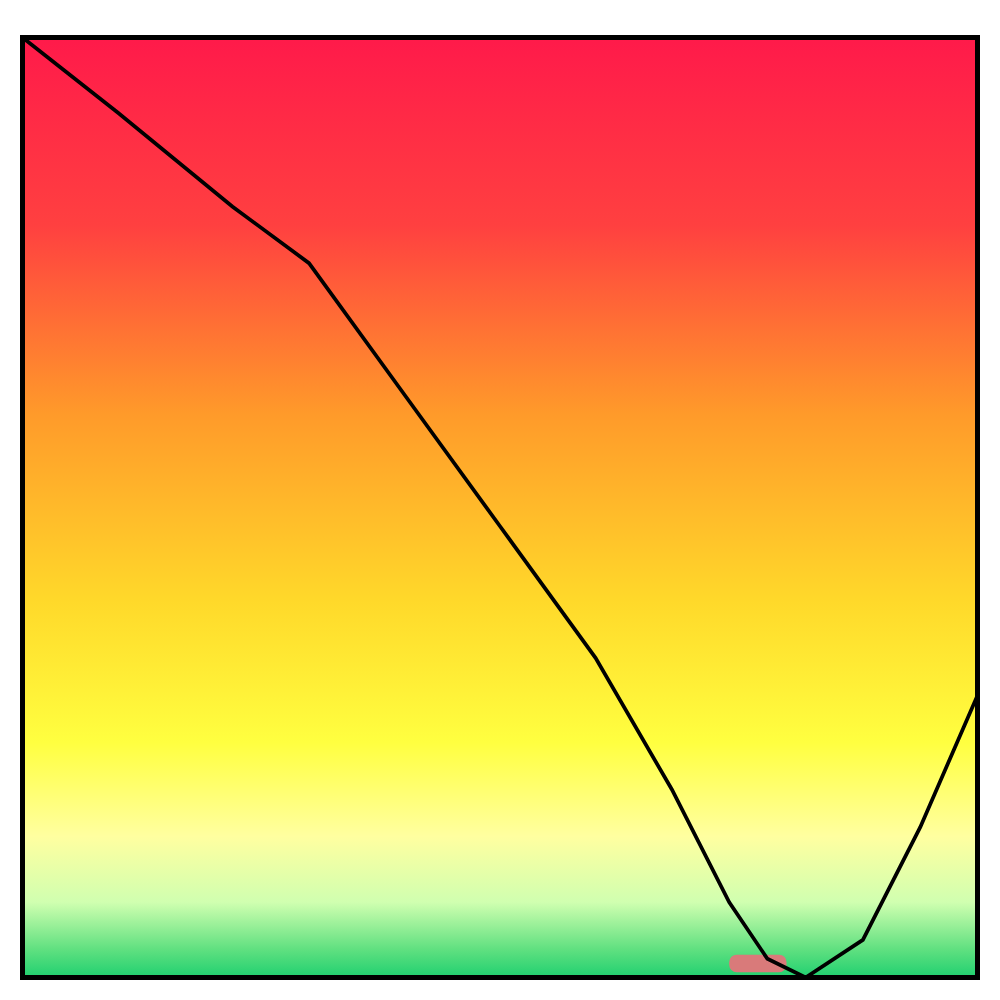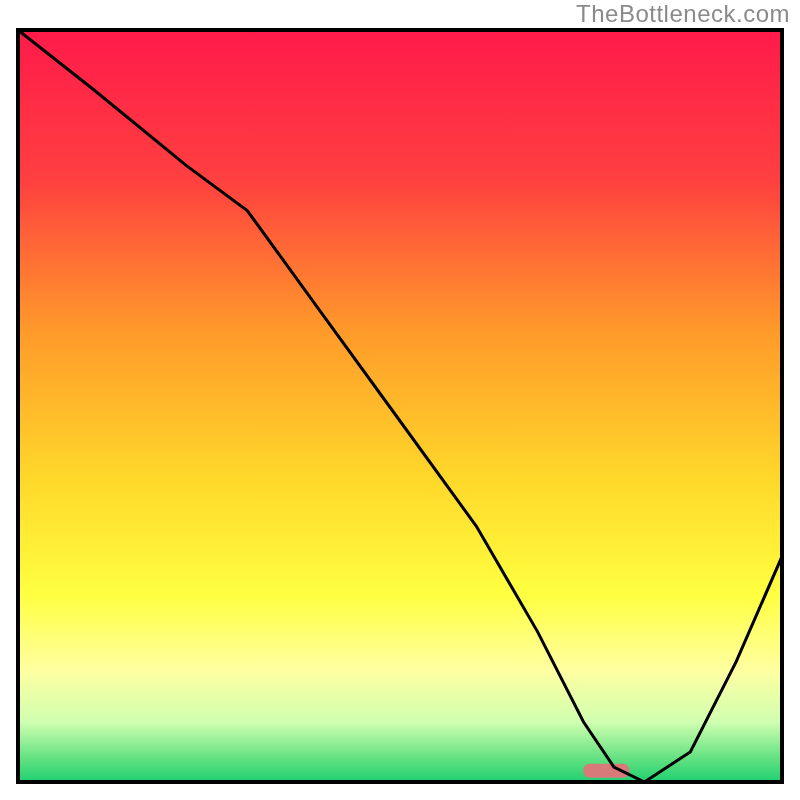--- a/index.html
+++ b/index.html
@@ -51,14 +51,13 @@
     </clipPath>
   </defs>
   <g id="plot-area" clip-path="url(#plot-clip)">
     <rect id="grad-rect" x="18" y="30" width="764" height="752" fill="url(#bg-grad)"></rect>
     <rect id="marker-rect" rx="6" ry="6" x="583.36" y="763.72" width="45.84000000000003" height="14" fill="#d97a7a"></rect>
     <path id="curve-path" fill="none" stroke="#000000" stroke-width="3" d="M18.0,30.0 L94.4,90.2 L186.1,165.4 L247.2,210.5 L323.6,315.8 L400.0,421.0 L476.4,526.3 L537.5,631.6 L583.4,721.8 L613.9,767.0 L644.5,782.0 L690.3,751.9 L736.2,661.7 L782.0,556.4"></path>
   </g>
   <rect id="frame-rect" fill="none" x="18" y="30" width="764" height="752" stroke="#000000" stroke-width="4"></rect>
 </svg>
 
-<div class="watermark">TheBottleneck.com</div>
 </div>
 
 </body></html>

